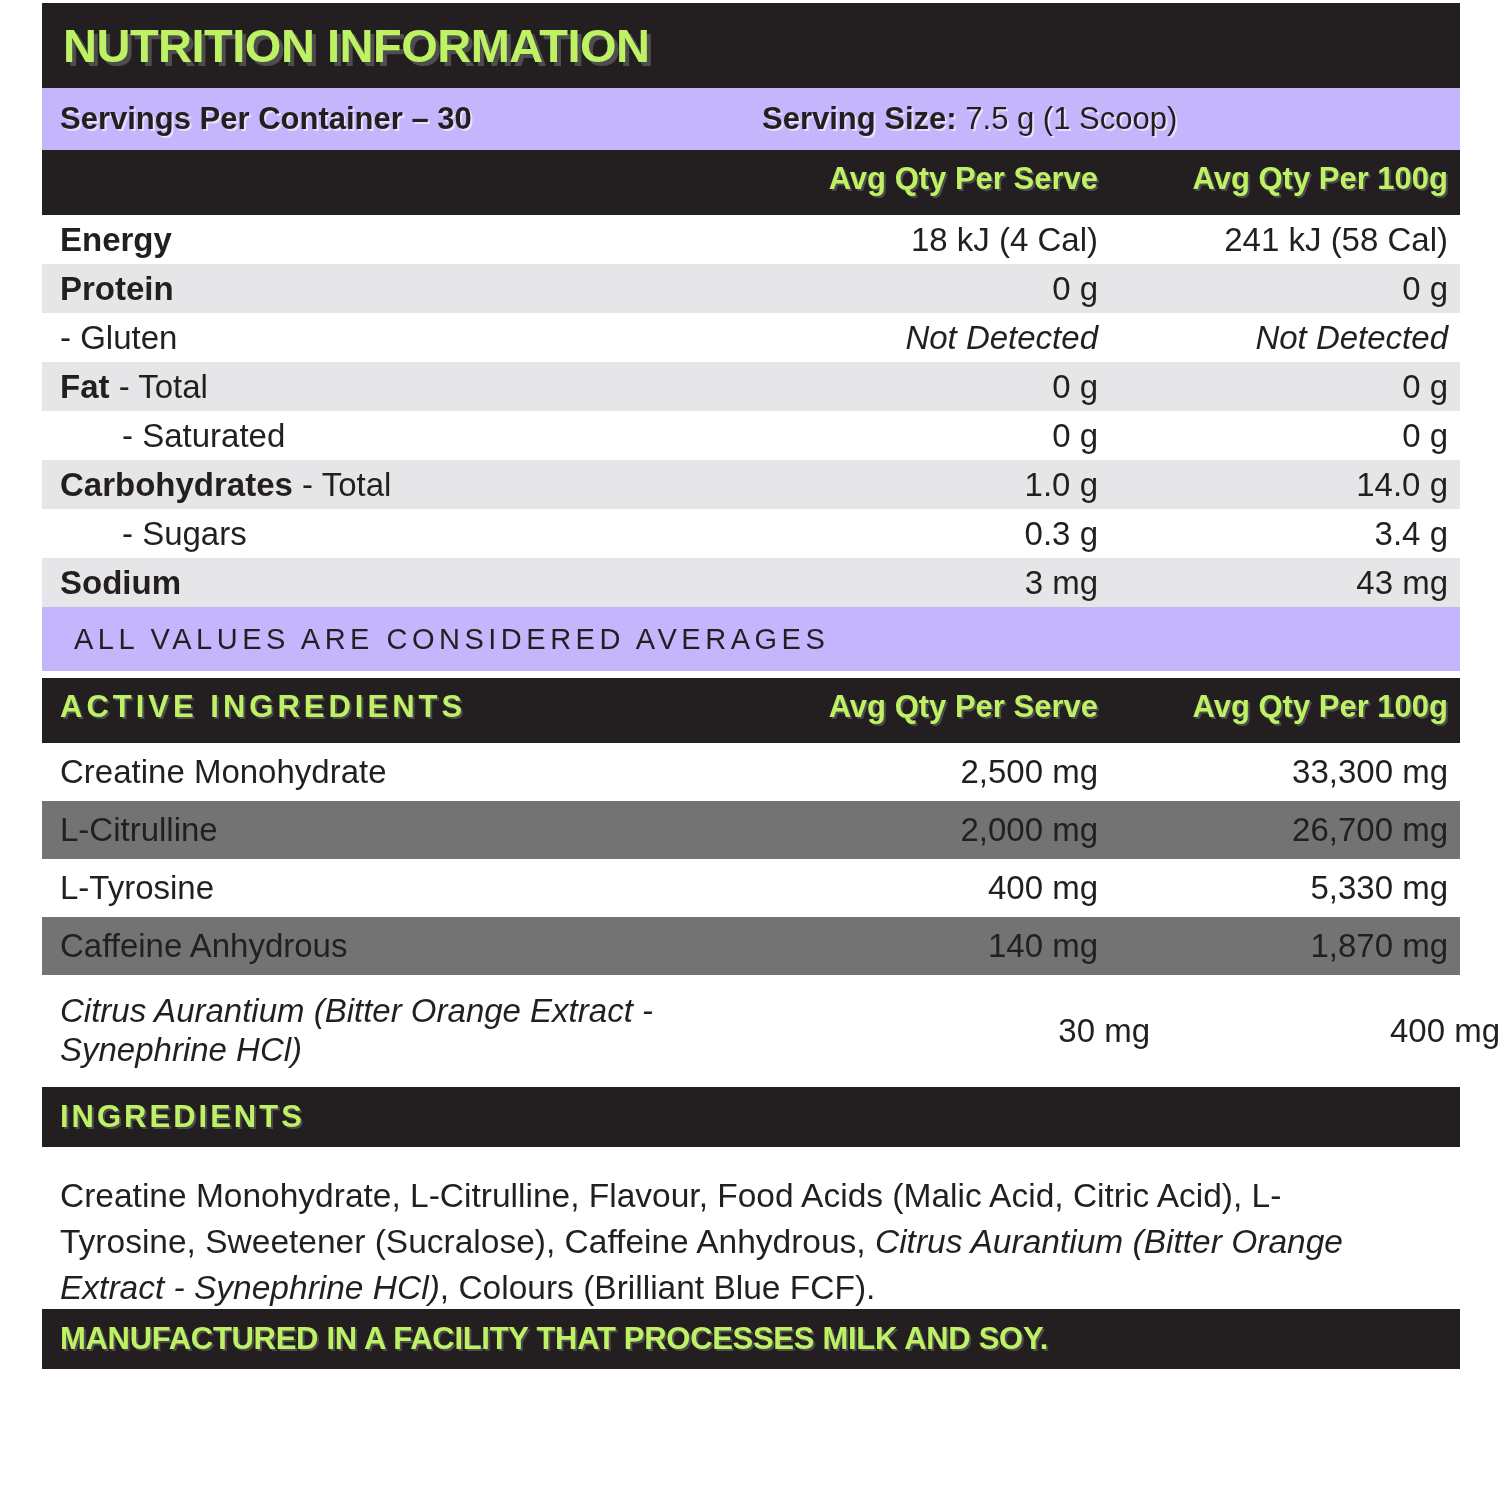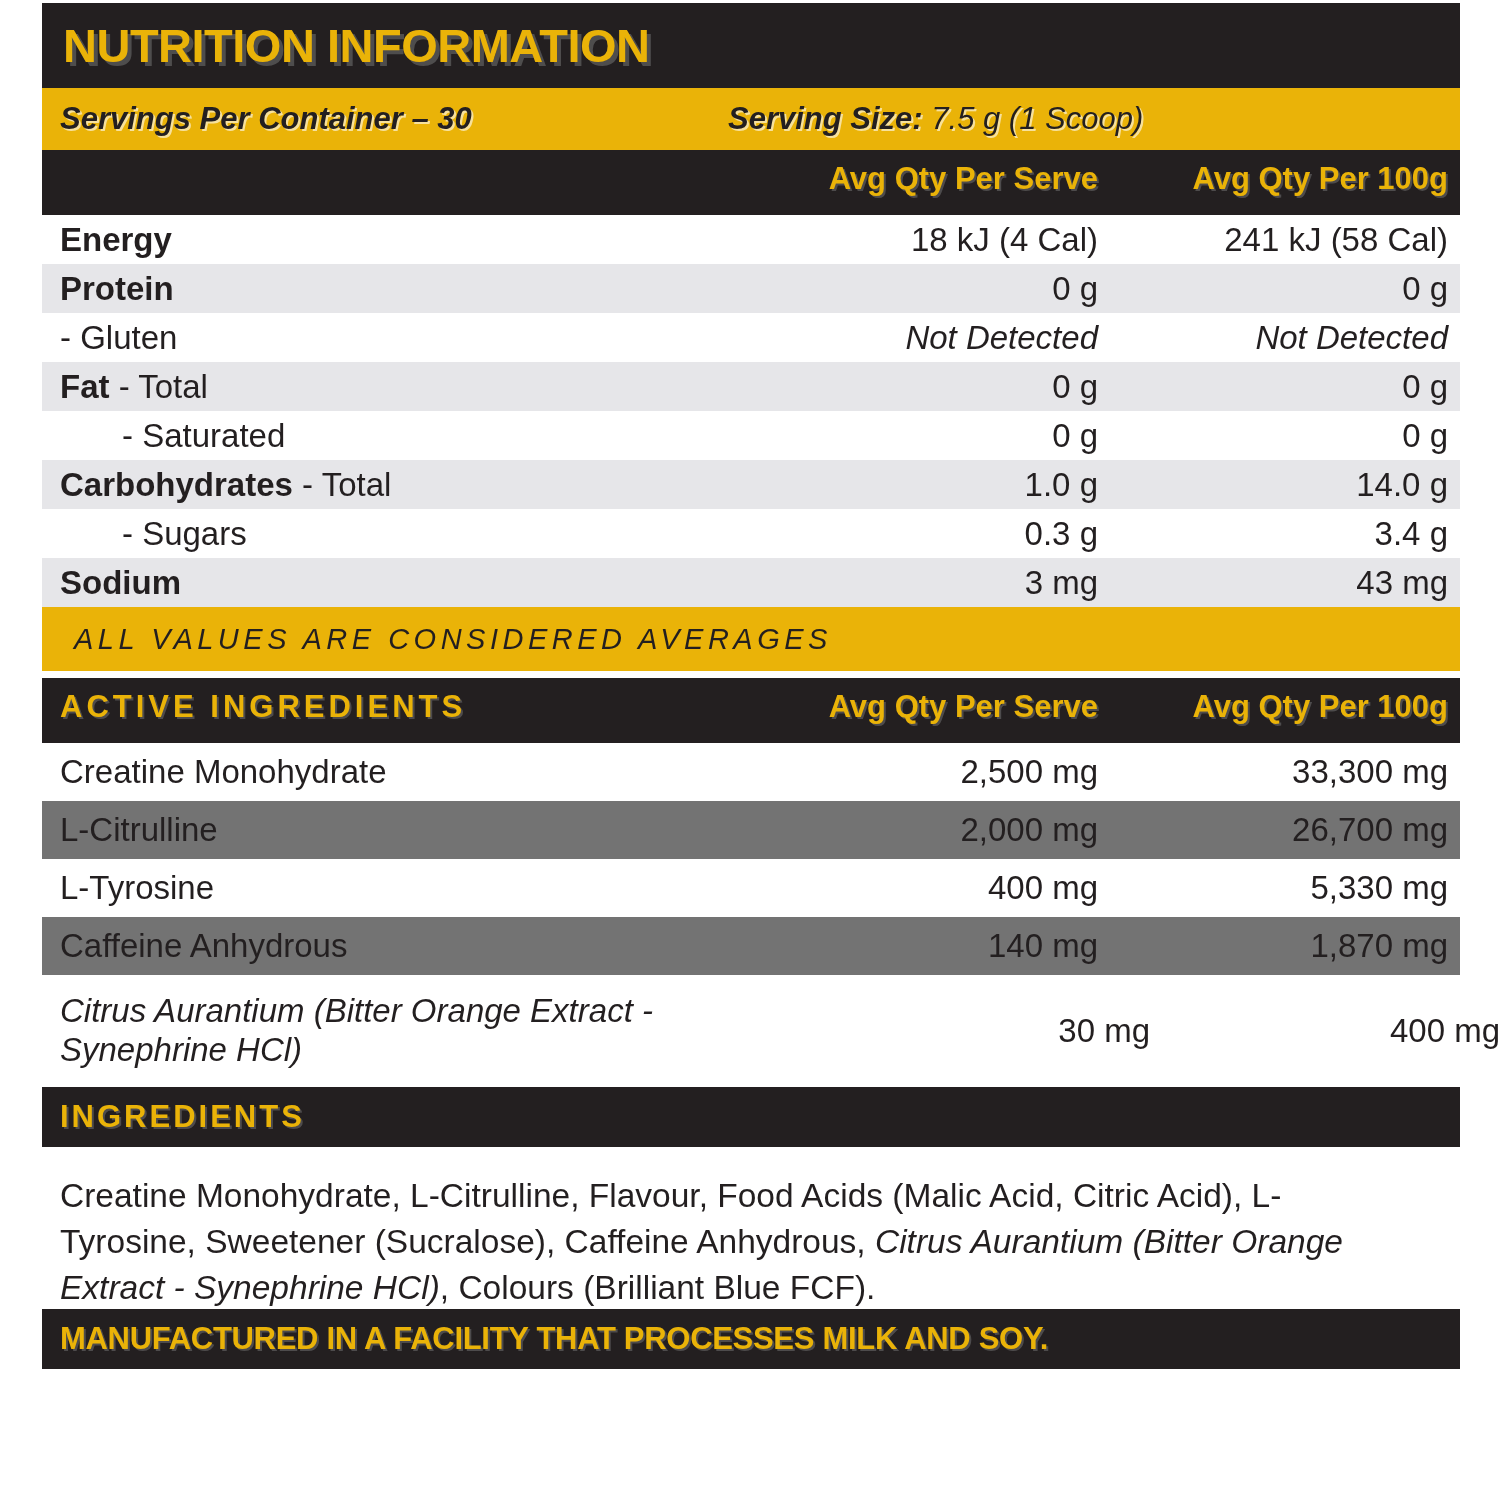--- a/index.html
+++ b/index.html
@@ -13,25 +13,24 @@
     color: #231f20;
   }
   .label {
     position: absolute;
     left: 42px;
     top: 3px;
     width: 1418px;
   }
   .bar-black {
     background: #231f20;
-    color: #eab308;
+    color: #bef264;
   }
   .bar-gray {
-    background: #eab308;
-    font-style: italic;
+    background: #c4b5fd;
   }
 
   
   .title-bar {
     height: 85px;
     display: flex;
     align-items: center;
     padding-left: 21px;
     box-sizing: border-box;
   }
@@ -52,21 +51,21 @@
     position: absolute;
     left: 18px;
     top: 50%;
     transform: translateY(-50%);
     font-size: 31px;
     font-weight: bold;
     text-shadow: 2px 2px 0 rgba(255,255,255,0.6);
   }
   .servings-bar .right {
     position: absolute;
-    left: 686px;
+    left: 720px;
     top: 50%;
     transform: translateY(-50%);
     font-size: 31px;
     text-shadow: 2px 2px 0 rgba(255,255,255,0.6);
   }
   .servings-bar .right .lbl { font-weight: bold; }
 
   
   .cols-bar {
     height: 65px;

